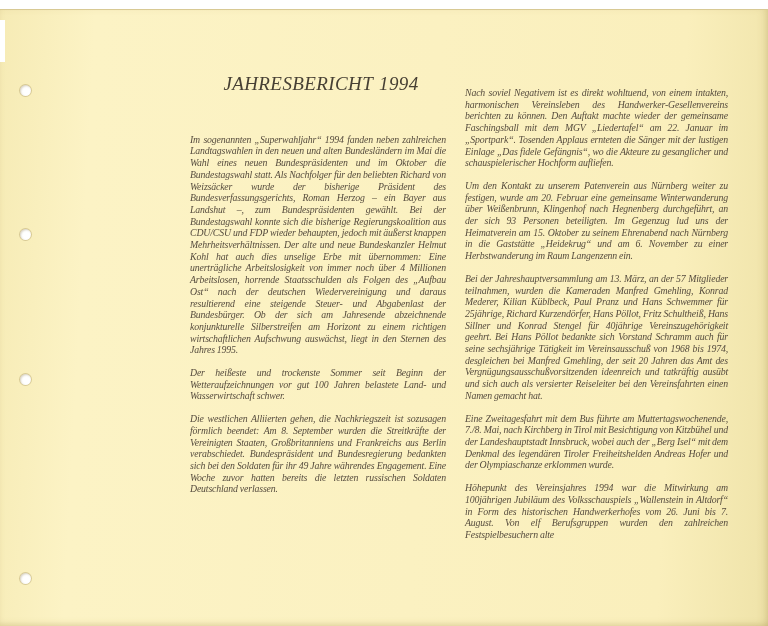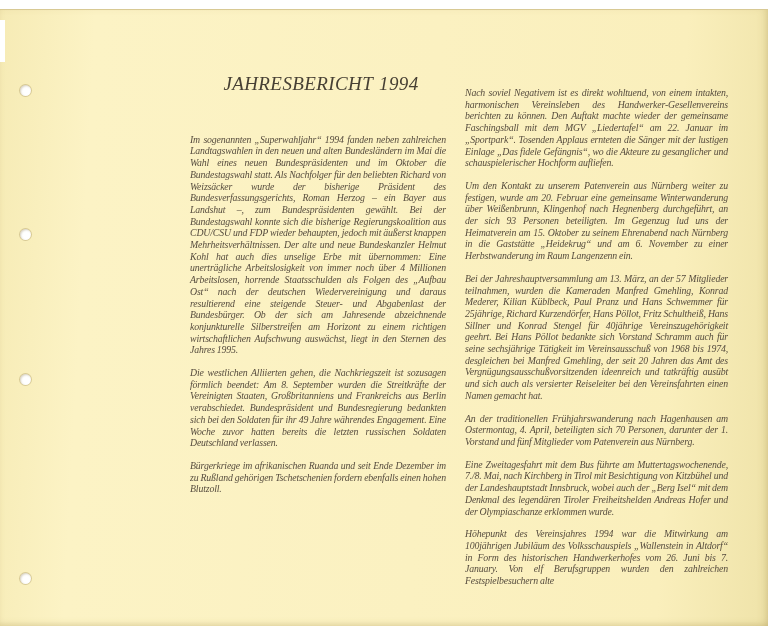--- a/index.html
+++ b/index.html
@@ -90,30 +90,29 @@
 </style>
 </head>
 <body>
 
 <div class="page">
   <div class="scan-notch"></div>
 
   <div class="col col-left">
     <h1 class="page-title">JAHRESBERICHT 1994</h1>
     <p>Im sogenannten „Superwahljahr“ 1994 fanden neben zahlreichen Landtagswahlen in den neuen und alten Bundesländern im Mai die Wahl eines neuen Bundespräsidenten und im Oktober die Bundestagswahl statt. Als Nachfolger für den beliebten Richard von Weizsäcker wurde der bisherige Präsident des Bundesverfassungsgerichts, Roman Herzog – ein Bayer aus Landshut –, zum Bundespräsidenten gewählt. Bei der Bundestagswahl konnte sich die bisherige Regierungskoalition aus CDU/CSU und FDP wieder behaupten, jedoch mit äußerst knappen Mehrheitsverhältnissen. Der alte und neue Bundeskanzler Helmut Kohl hat auch dies unselige Erbe mit übernommen: Eine unerträgliche Arbeitslosigkeit von immer noch über 4 Millionen Arbeitslosen, horrende Staatsschulden als Folgen des „Aufbau Ost“ nach der deutschen Wiedervereinigung und daraus resultierend eine steigende Steuer- und Abgabenlast der Bundesbürger. Ob der sich am Jahresende abzeichnende konjunkturelle Silberstreifen am Horizont zu einem richtigen wirtschaftlichen Aufschwung auswächst, liegt in den Sternen des Jahres 1995.</p>
+    <p>Der heißeste und trockenste Sommer seit Beginn der Wetteraufzeichnungen vor gut 100 Jahren belastete Land- und Wasserwirtschaft schwer.</p>
     <p>Die westlichen Alliierten gehen, die Nachkriegszeit ist sozusagen förmlich beendet: Am 8. September wurden die Streitkräfte der Vereinigten Staaten, Großbritanniens und Frankreichs aus Berlin verabschiedet. Bundespräsident und Bundesregierung bedankten sich bei den Soldaten für ihr 49 Jahre währendes Engagement. Eine Woche zuvor hatten bereits die letzten russischen Soldaten Deutschland verlassen.</p>
-    <p>Bürgerkriege im afrikanischen Ruanda und seit Ende Dezember im zu Rußland gehörigen Tschetschenien fordern ebenfalls einen hohen Blutzoll.</p>
   </div>
 
   <div class="col col-right">
     <p>Nach soviel Negativem ist es direkt wohltuend, von einem intakten, harmonischen Vereinsleben des Handwerker-Gesellenvereins berichten zu können. Den Auftakt machte wieder der gemeinsame Faschingsball mit dem MGV „Liedertafel“ am 22. Januar im „Sportpark“. Tosenden Applaus ernteten die Sänger mit der lustigen Einlage „Das fidele Gefängnis“, wo die Akteure zu gesanglicher und schauspielerischer Hochform aufliefen.</p>
     <p>Um den Kontakt zu unserem Patenverein aus Nürnberg weiter zu festigen, wurde am 20. Februar eine gemeinsame Winterwanderung über Weißenbrunn, Klingenhof nach Hegnenberg durchgeführt, an der sich 93 Personen beteiligten. Im Gegenzug lud uns der Heimatverein am 15. Oktober zu seinem Ehrenabend nach Nürnberg in die Gaststätte „Heidekrug“ und am 6. November zu einer Herbstwanderung im Raum Langenzenn ein.</p>
     <p>Bei der Jahreshauptversammlung am 13. März, an der 57 Mitglieder teilnahmen, wurden die Kameraden Manfred Gmehling, Konrad Mederer, Kilian Küblbeck, Paul Pranz und Hans Schwemmer für 25jährige, Richard Kurzendörfer, Hans Pöllot, Fritz Schultheiß, Hans Sillner und Konrad Stengel für 40jährige Vereinszugehörigkeit geehrt. Bei Hans Pöllot bedankte sich Vorstand Schramm auch für seine sechsjährige Tätigkeit im Vereinsausschuß von 1968 bis 1974, desgleichen bei Manfred Gmehling, der seit 20 Jahren das Amt des Vergnügungsausschußvorsitzenden ideenreich und tatkräftig ausübt und sich auch als versierter Reiseleiter bei den Vereinsfahrten einen Namen gemacht hat.</p>
-    <p>An der traditionellen Frühjahrswanderung nach Hagenhausen am Ostermontag, 4. April, beteiligten sich 70 Personen, darunter der 1. Vorstand und fünf Mitglieder vom Patenverein aus Nürnberg.</p>
     <p>Eine Zweitagesfahrt mit dem Bus führte am Muttertagswochenende, 7./8. Mai, nach Kirchberg in Tirol mit Besichtigung von Kitzbühel und der Landeshauptstadt Innsbruck, wobei auch der „Berg Isel“ mit dem Denkmal des legendären Tiroler Freiheitshelden Andreas Hofer und der Olympiaschanze erklommen wurde.</p>
-    <p>Höhepunkt des Vereinsjahres 1994 war die Mitwirkung am 100jährigen Jubiläum des Volksschauspiels „Wallenstein in Altdorf“ in Form des historischen Handwerkerhofes vom 26. Juni bis 7. January. Von elf Berufsgruppen wurden den zahlreichen Festspielbesuchern alte</p>
+    <p>Höhepunkt des Vereinsjahres 1994 war die Mitwirkung am 100jährigen Jubiläum des Volksschauspiels „Wallenstein in Altdorf“ in Form des historischen Handwerkerhofes vom 26. Juni bis 7. August. Von elf Berufsgruppen wurden den zahlreichen Festspielbesuchern alte</p>
   </div>
 </div>
 
 <div class="punch-hole hole-1"></div>
 <div class="punch-hole hole-2"></div>
 <div class="punch-hole hole-3"></div>
 <div class="punch-hole hole-4"></div>
 
 </body></html>

